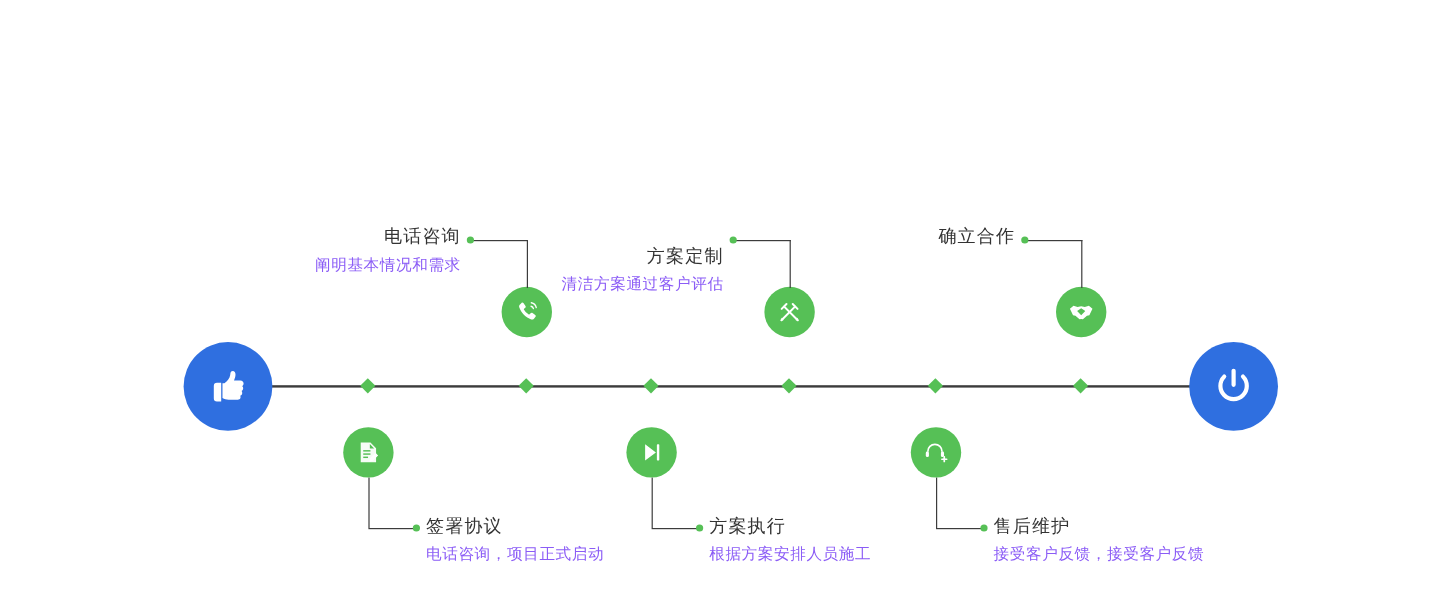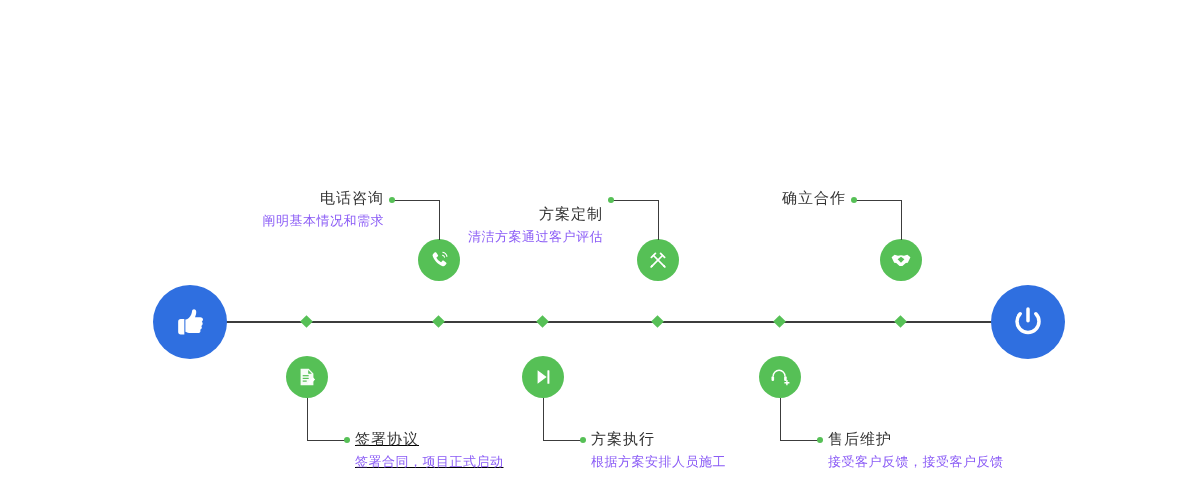--- a/index.html
+++ b/index.html
@@ -215,23 +215,23 @@
           <rect x="7.7" y="12.8" width="6" height="1.2" fill="#56c056"></rect>
           <rect x="7.7" y="15.5" width="4" height="1.2" fill="#56c056"></rect>
           <path d="M17.9 12.3l2.2 2.2-4.4 4.4-2.9.7.7-2.9 4.4-4.4z"></path>
         </svg>
       </span>
     </div>
     <div class="diamond" style="left:302px; top:317px;"></div>
     <div class="connector conn-v" style="left:307px; top:398px; height:42px;"></div>
     <div class="connector conn-h" style="left:307px; top:440px; width:40px;"></div>
     <div class="dot" style="left:344px; top:437px;"></div>
-    <div class="label align-left" style="left:355px; top:429px; width:260px;text-decoration:underline;">
+    <div class="label align-left" style="left:355px; top:429px; width:260px;">
       <div class="lbl-title">签署协议</div>
-      <div class="lbl-desc">签署合同，项目正式启动</div>
+      <div class="lbl-desc">电话咨询，项目正式启动</div>
     </div>
 
     <div class="node-icon" style="left:637px; top:239px;">
       <span>
         <svg width="24" height="24" viewBox="0 0 24 24" fill="none" stroke="#ffffff" stroke-width="1.7" stroke-linecap="round">
           <path d="M5.2 18.8L16.5 7.5"></path>
           <path d="M14.6 5.4l4 4"></path>
           <path d="M18.8 18.8L7.5 7.5"></path>
           <path d="M5.4 9.4l4-4"></path>
           <path d="M4.6 19.4l2.6-.7-1.9-1.9-.7 2.6z" fill="#ffffff" stroke="none"></path>

